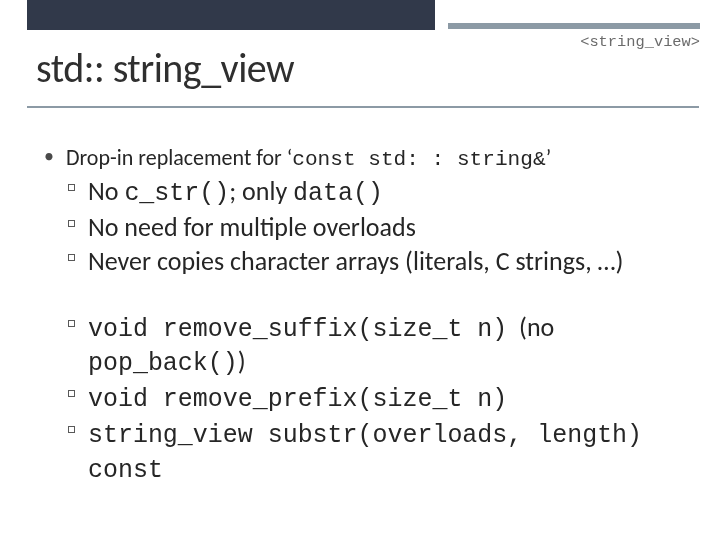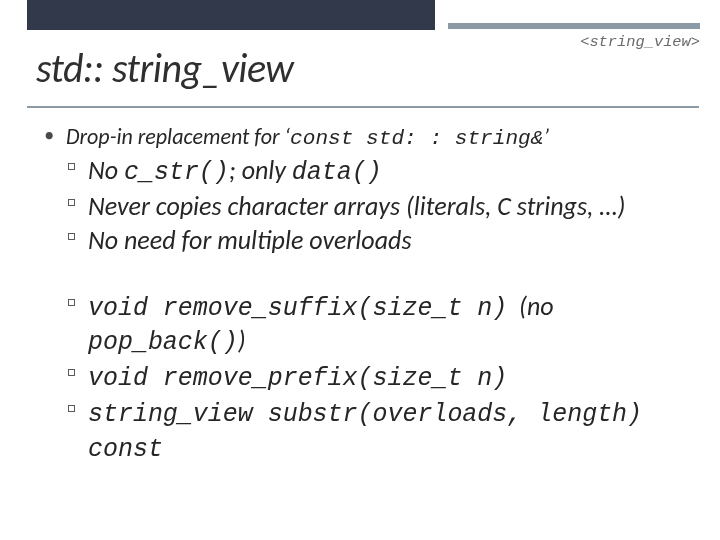--- a/index.html
+++ b/index.html
@@ -10,21 +10,20 @@
     background: #ffffff;
     font-family: "Calibri", "Segoe UI", "Helvetica Neue", sans-serif;
     color: #262626;
     overflow: hidden;
   }
   .slide {
     position: relative;
     width: 720px;
     height: 540px;
     box-sizing: border-box;
-    font-style: italic;
   }
   
   .topbar-dark {
     position: absolute;
     left: 27px;
     top: 0;
     width: 408px;
     height: 30px;
     background: #31394a; 
   }
@@ -57,21 +56,21 @@
     position: absolute;
     left: 27px;
     top: 106px;
     width: 672px;
     height: 2px;
     background: #8c9aa5;
   }
   .body {
     position: absolute;
     left: 44px;
-    top: 119px;
+    top: 140px;
     width: 652px;
     font-size: 22px;
     line-height: 1.28;
   }
   .l1 {
     position: relative;
     padding-left: 22px;
     margin: 4px 0 2px 0;
   }
   .l1::before {
@@ -126,24 +125,24 @@
   <div class="body">
 
     <div class="l1">
       <span data-bind="b1.pre">Drop-in replacement for ‘</span><span class="mono" data-bind="b1.code">const std: : string&amp;</span><span data-bind="b1.post">’</span>
     </div>
     <div class="l2">
       <span data-bind="b1s1.pre">No </span><span class="mono" data-bind="b1s1.code1">c_str()</span><span data-bind="b1s1.mid">; only </span><span class="mono" data-bind="b1s1.code2">data()</span>
     </div>
 
     <div class="l2">
-      <span data-bind="b2s1.text">Never copies character arrays (literals, C strings, …)</span>
+      <span data-bind="b2s2.text">No need for multiple overloads</span>
     </div>
     <div class="l2">
-      <span data-bind="b2s2.text">No need for multiple overloads</span>
+      <span data-bind="b2s1.text">Never copies character arrays (literals, C strings, …)</span>
     </div>
 
     <div class="gap"></div>
 
     <div class="l2">
       <span class="mono" data-bind="b3s2.code">void remove_suffix(size_t n)</span><span data-bind="b3s2.tail_pre">  (no </span><span class="mono" data-bind="b3s2.tail_code">pop_back()</span><span data-bind="b3s2.tail_post">)</span>
     </div>
     <div class="l2">
       <span class="mono" data-bind="b3s1.code">void remove_prefix(size_t n)</span>
     </div>

